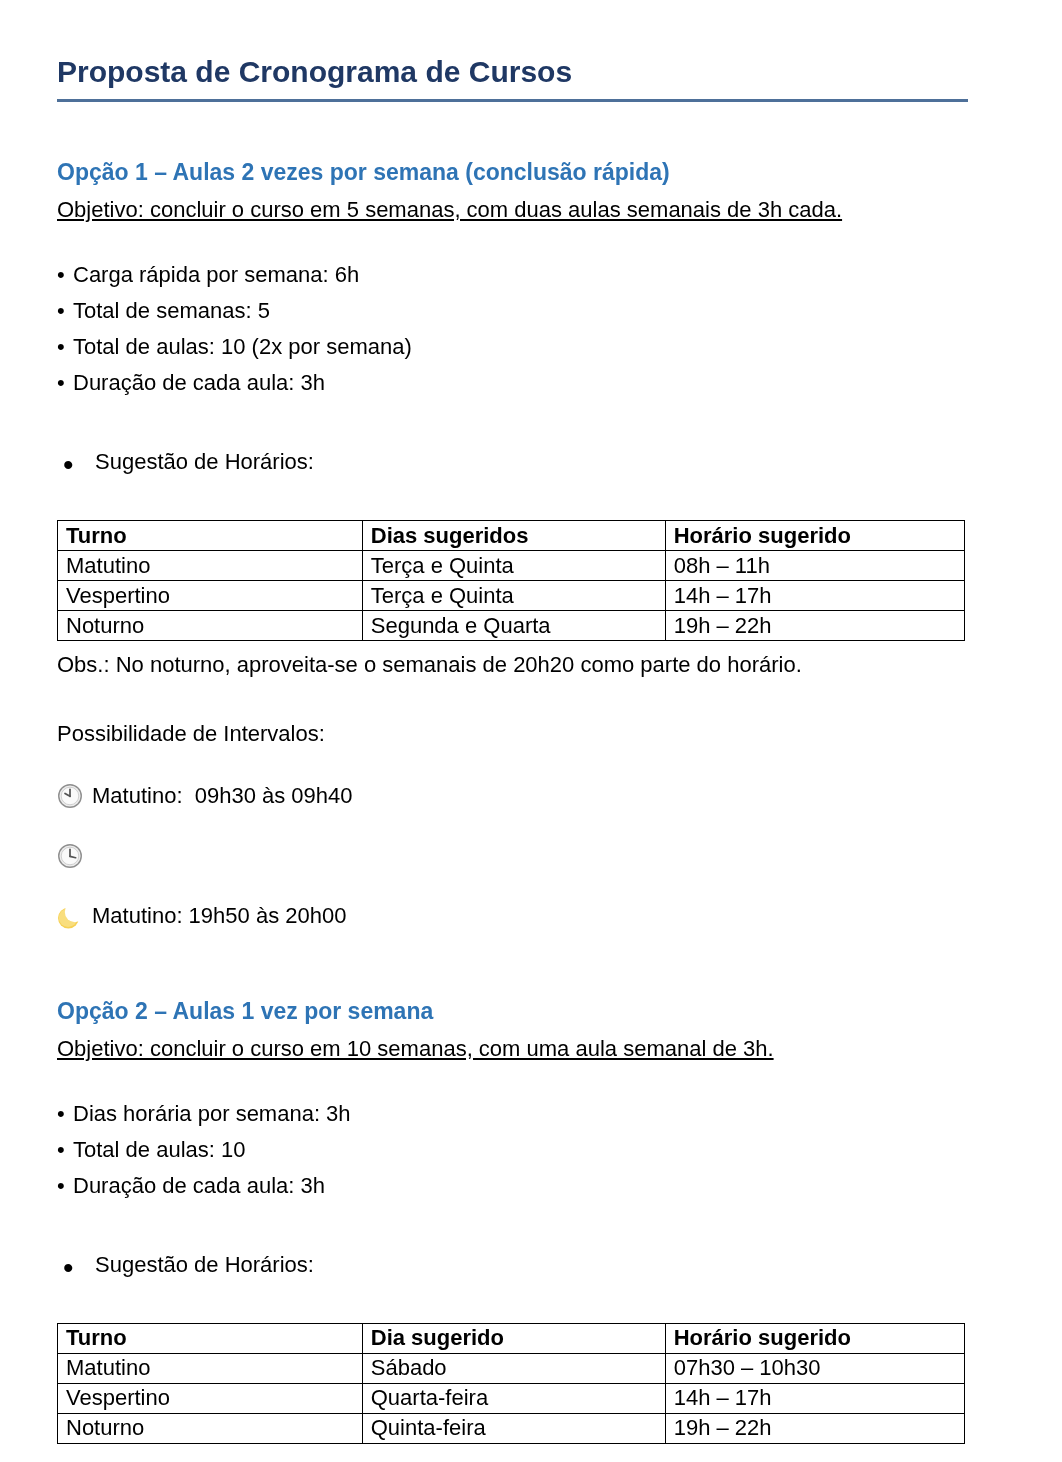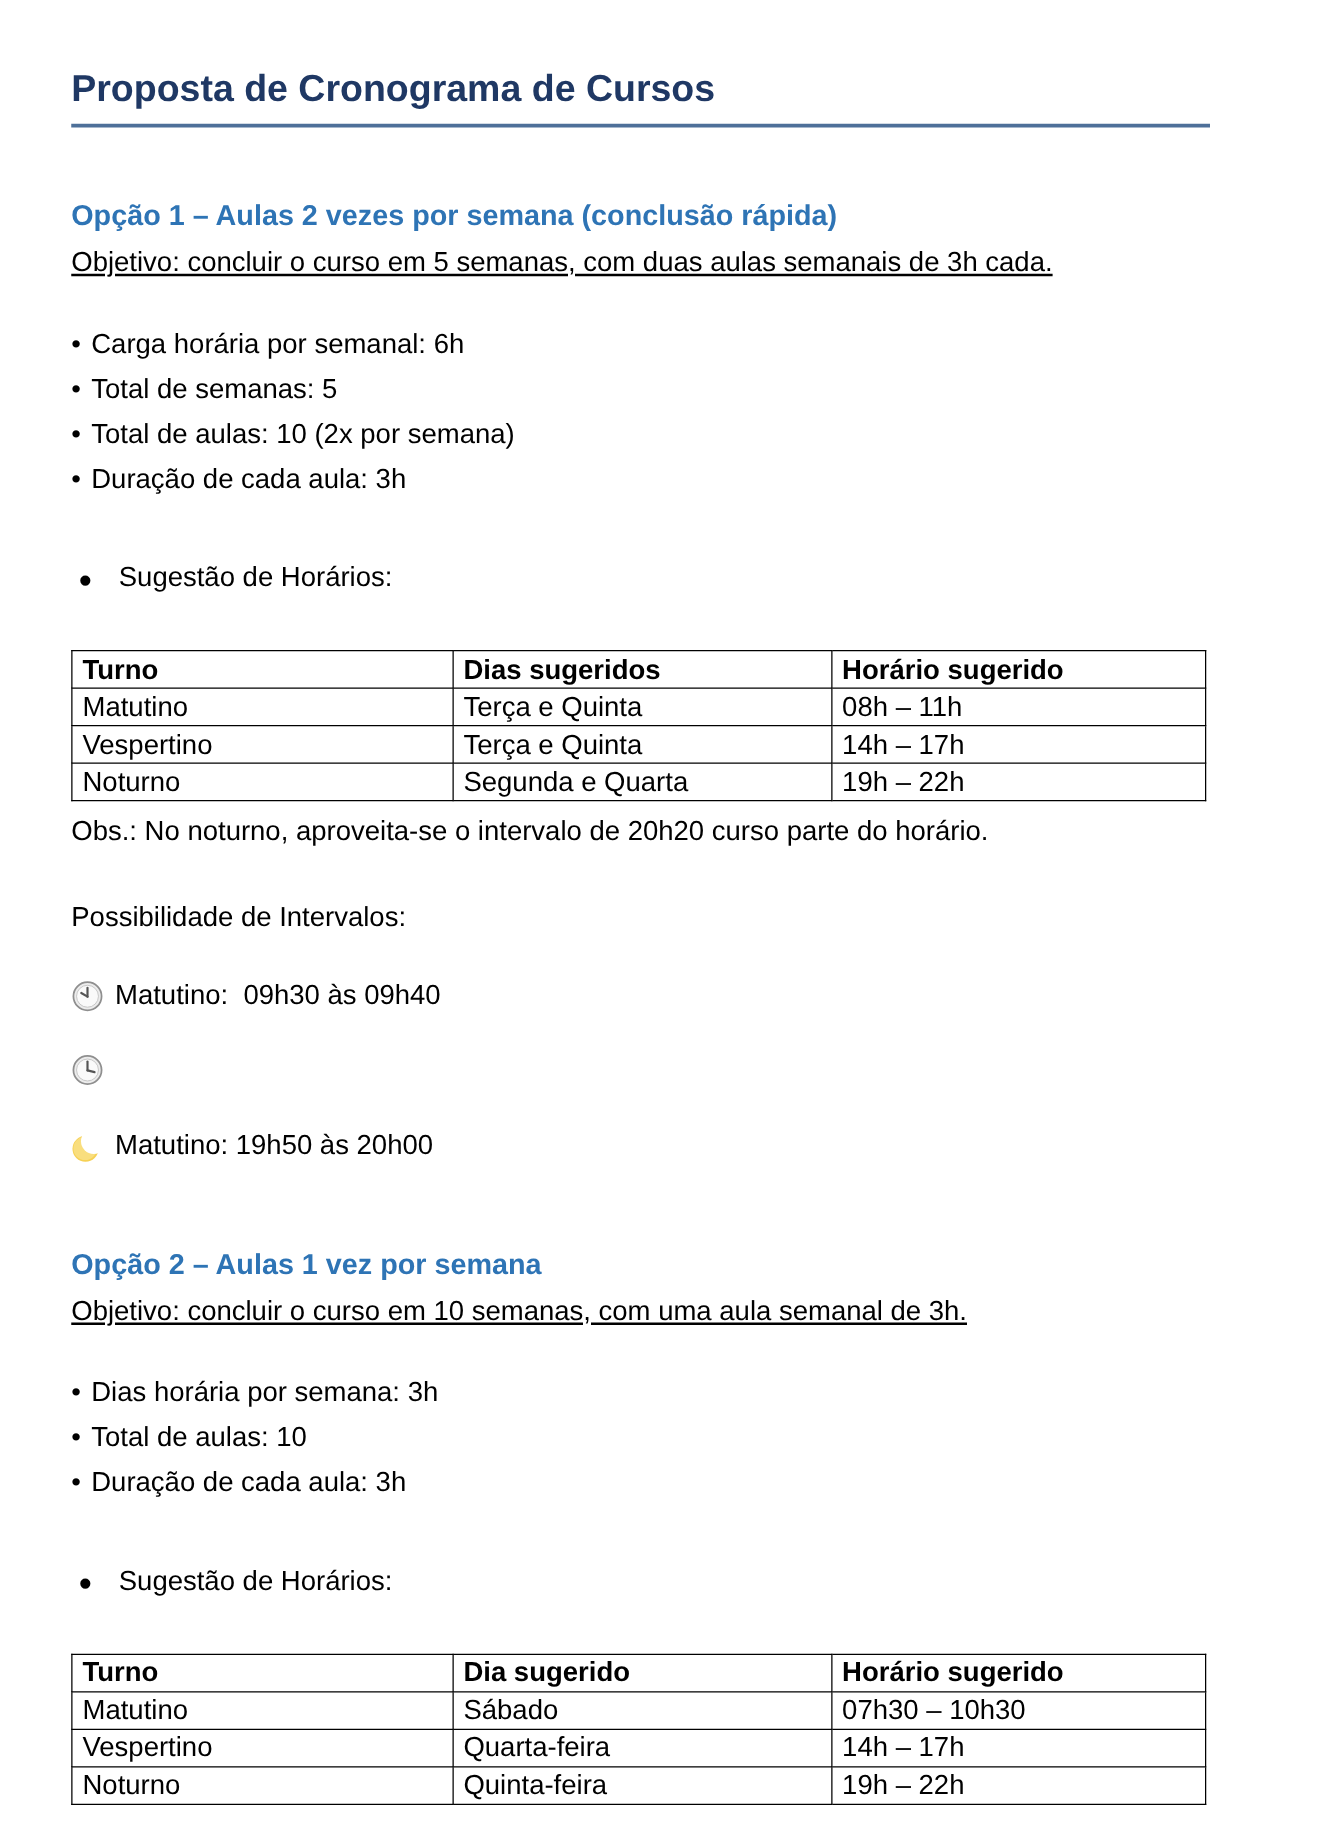--- a/index.html
+++ b/index.html
@@ -98,21 +98,21 @@
     font-size: 22px;
     line-height: 38px;
   }
   p.intervals-heading {
     margin: 36px 0 0 0;
     font-size: 22px;
     line-height: 1.3;
   }
   .interval-row {
     display: flex;
-    align-items: flex-end;
+    align-items: center;
     gap: 9px;
     margin-top: 33px;
     font-size: 22px;
     line-height: 1.3;
   }
   .interval-row .icon {
     display: inline-flex;
     width: 26px;
     height: 26px;
     flex: 0 0 auto;
@@ -125,21 +125,21 @@
 <div class="page">
 
   <h1 class="doc-title">Proposta de Cronograma de Cursos</h1>
   <hr class="title-rule">
 
   <section>
     <h2 class="section-heading" id="option1-heading">Opção 1 – Aulas 2 vezes por semana (conclusão rápida)</h2>
     <p class="objective">Objetivo: concluir o curso em 5 semanas, com duas aulas semanais de 3h cada.</p>
 
     <div class="bullet-list">
-      <p class="bullet">Carga horária por semanal: 6h</p>
+      <p class="bullet">Carga rápida por semana: 6h</p>
       <p class="bullet">Total de semanas: 5</p>
       <p class="bullet">Total de aulas: 10 (2x por semana)</p>
       <p class="bullet">Duração de cada aula: 3h</p>
     </div>
 
     <p class="suggestion">Sugestão de Horários:</p>
 
     <table class="schedule">
       <colgroup>
           <col class="c1">
@@ -165,21 +165,21 @@
           <td>14h – 17h</td>
         </tr>
         <tr>
           <td>Noturno</td>
           <td>Segunda e Quarta</td>
           <td>19h – 22h</td>
         </tr>
       </tbody>
     </table>
 
-    <p class="note">Obs.: No noturno, aproveita-se o intervalo de 20h20 curso parte do horário.</p>
+    <p class="note">Obs.: No noturno, aproveita-se o semanais de 20h20 como parte do horário.</p>
   </section>
 
   <section>
     <p class="intervals-heading">Possibilidade de Intervalos:</p>
 
     <div class="interval-row">
       <span class="icon">
         <svg width="26" height="26" viewBox="0 0 24 24">
           <circle cx="12" cy="12" r="10.4" fill="#ECECEC" stroke="#8F8F8F" stroke-width="1.3"></circle>
           <circle cx="12" cy="12" r="8.1" fill="#FAFAFA" stroke="#C4C4C4" stroke-width="0.7"></circle>

